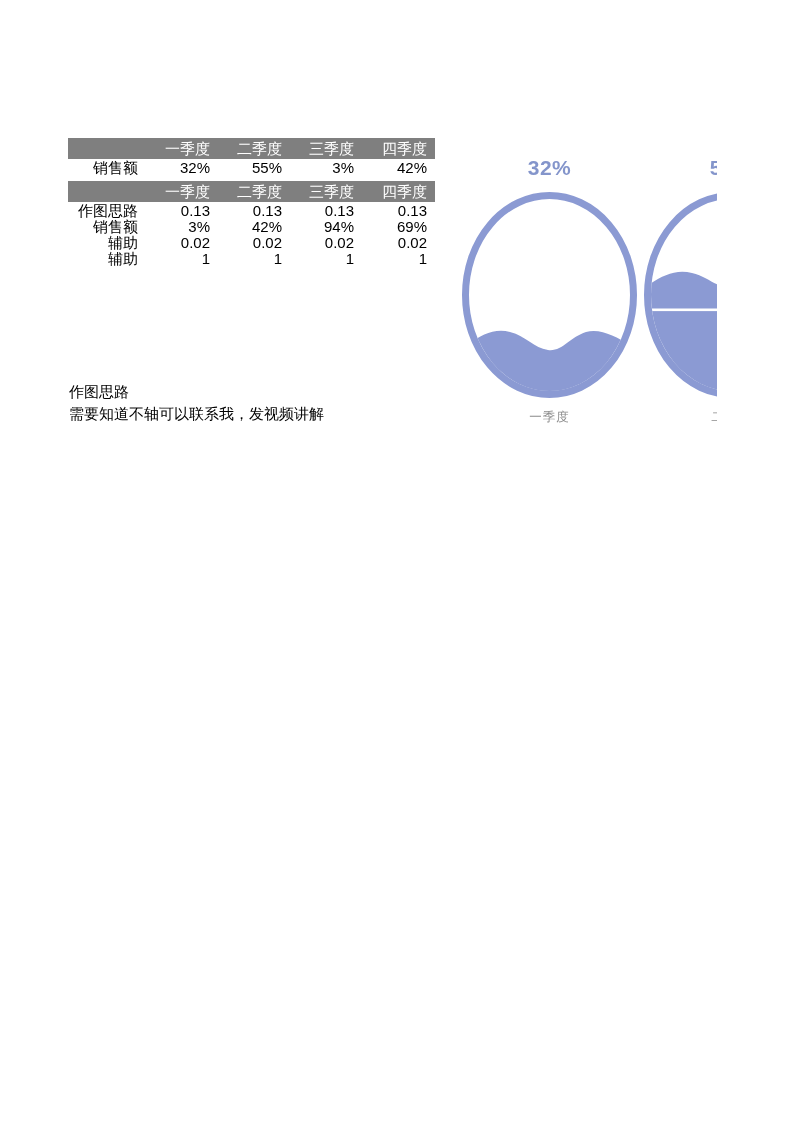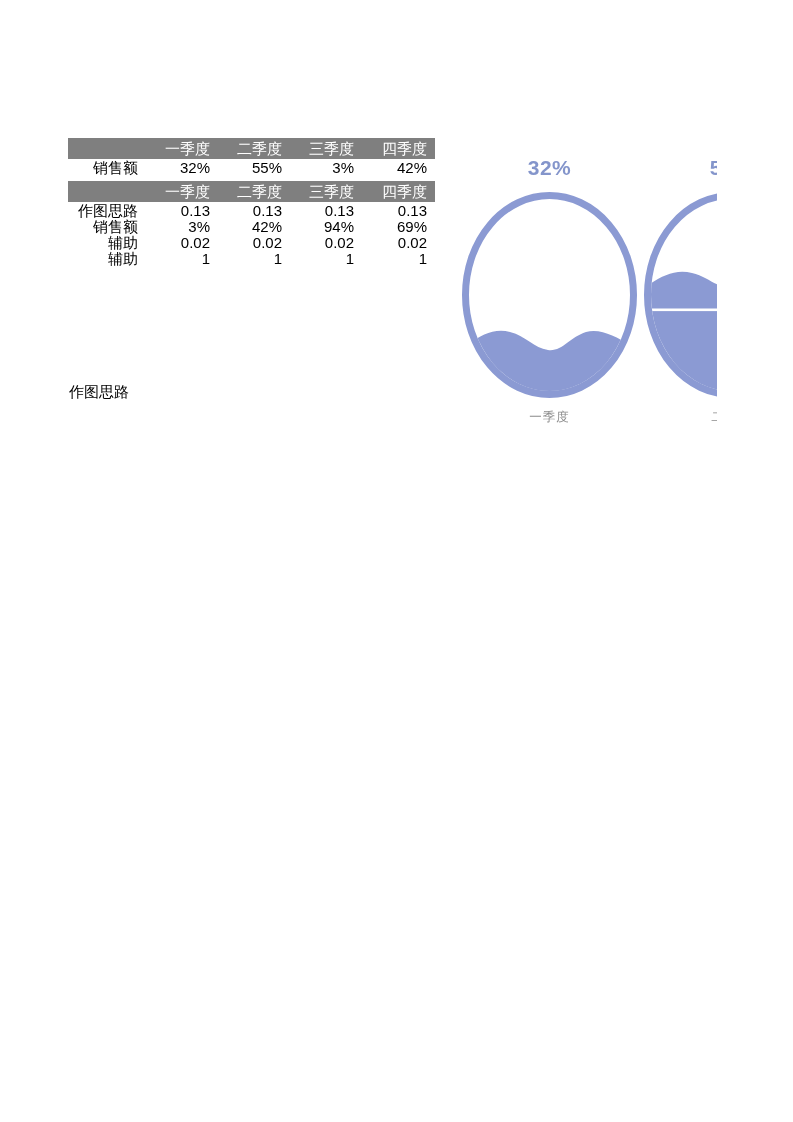--- a/index.html
+++ b/index.html
@@ -90,20 +90,21 @@
 
   <div class="cell data">辅助</div>
   <div class="cell data">1</div>
   <div class="cell data">1</div>
   <div class="cell data">1</div>
   <div class="cell data">1</div>
 </div>
 
 <div class="notes">
   <div>作图思路</div>
+  <div>需要知道不轴可以联系我，发视频讲解</div>
 </div>
 
 <div class="chart">
 
   <div class="val-label val-1">32%</div>
   <div class="val-label val-2">55%</div>
 
   <svg class="egg egg-1" viewBox="0 0 175 206">
     <defs>
       <clipPath id="eggclip-0">

